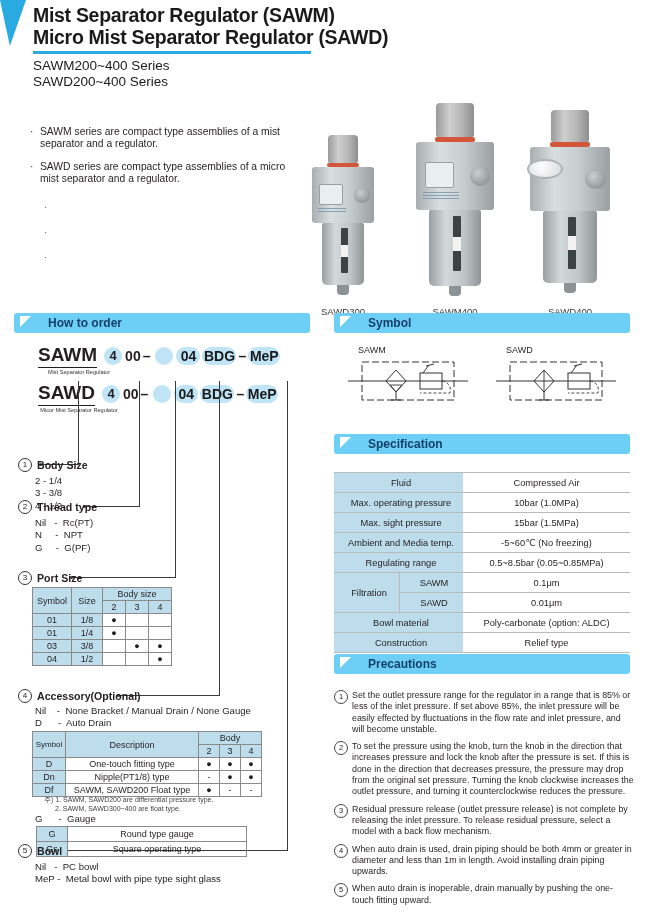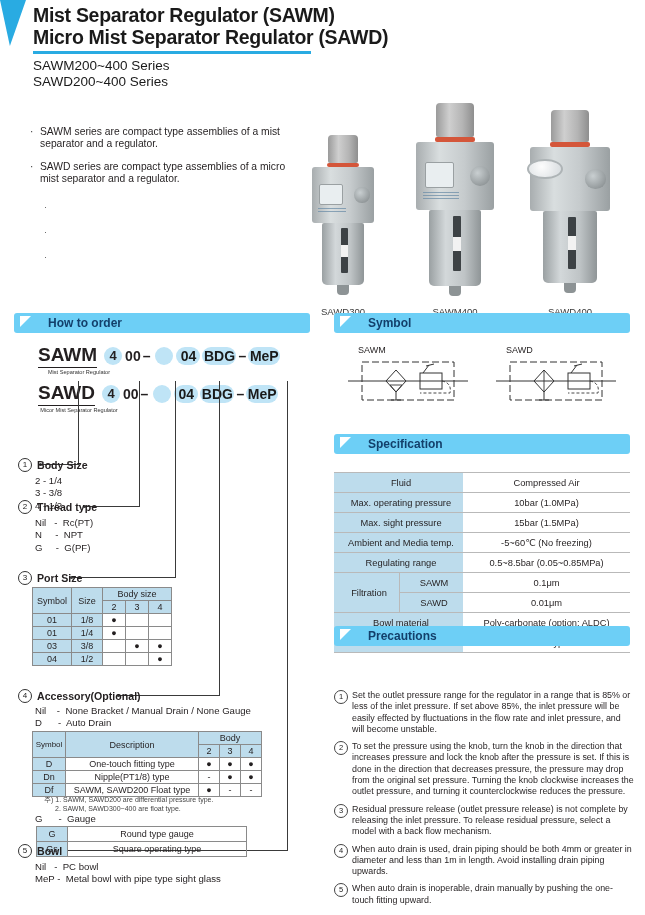--- a/index.html
+++ b/index.html
@@ -475,21 +475,21 @@
       <td class="k" colspan="2">Bowl material</td>
       <td class="v">Poly-carbonate  (option: ALDC)</td>
     </tr>
     <tr>
       <td class="k" colspan="2">Construction</td>
       <td class="v">Relief type</td>
     </tr>
   </tbody>
     </table>
 
-  <div class="banner" style="left:334px;top:626px;width:296px;">Precautions</div>
+  <div class="banner" style="left:334px;top:654px;width:296px;">Precautions</div>
 
   <div class="prec">
     <div class="p">
       <span class="pn">1</span>
       <span class="pt">Set the outlet pressure range for the regulator in a range that is 85% or less of the inlet pressure. If set above 85%, the inlet pressure will be easily effected by fluctuations in the flow rate and inlet pressure, and will become unstable.</span>
     </div>
     <div class="p">
       <span class="pn">2</span>
       <span class="pt">To set the pressure using the knob, turn the knob in the direction that increases pressure and lock the knob after the pressure is set. If this is done in the direction that decreases pressure, the pressure may drop from the original set pressure. Turning the knob clockwise increases the outlet pressure, and turning it counterclockwise reduces the pressure.</span>
     </div>

